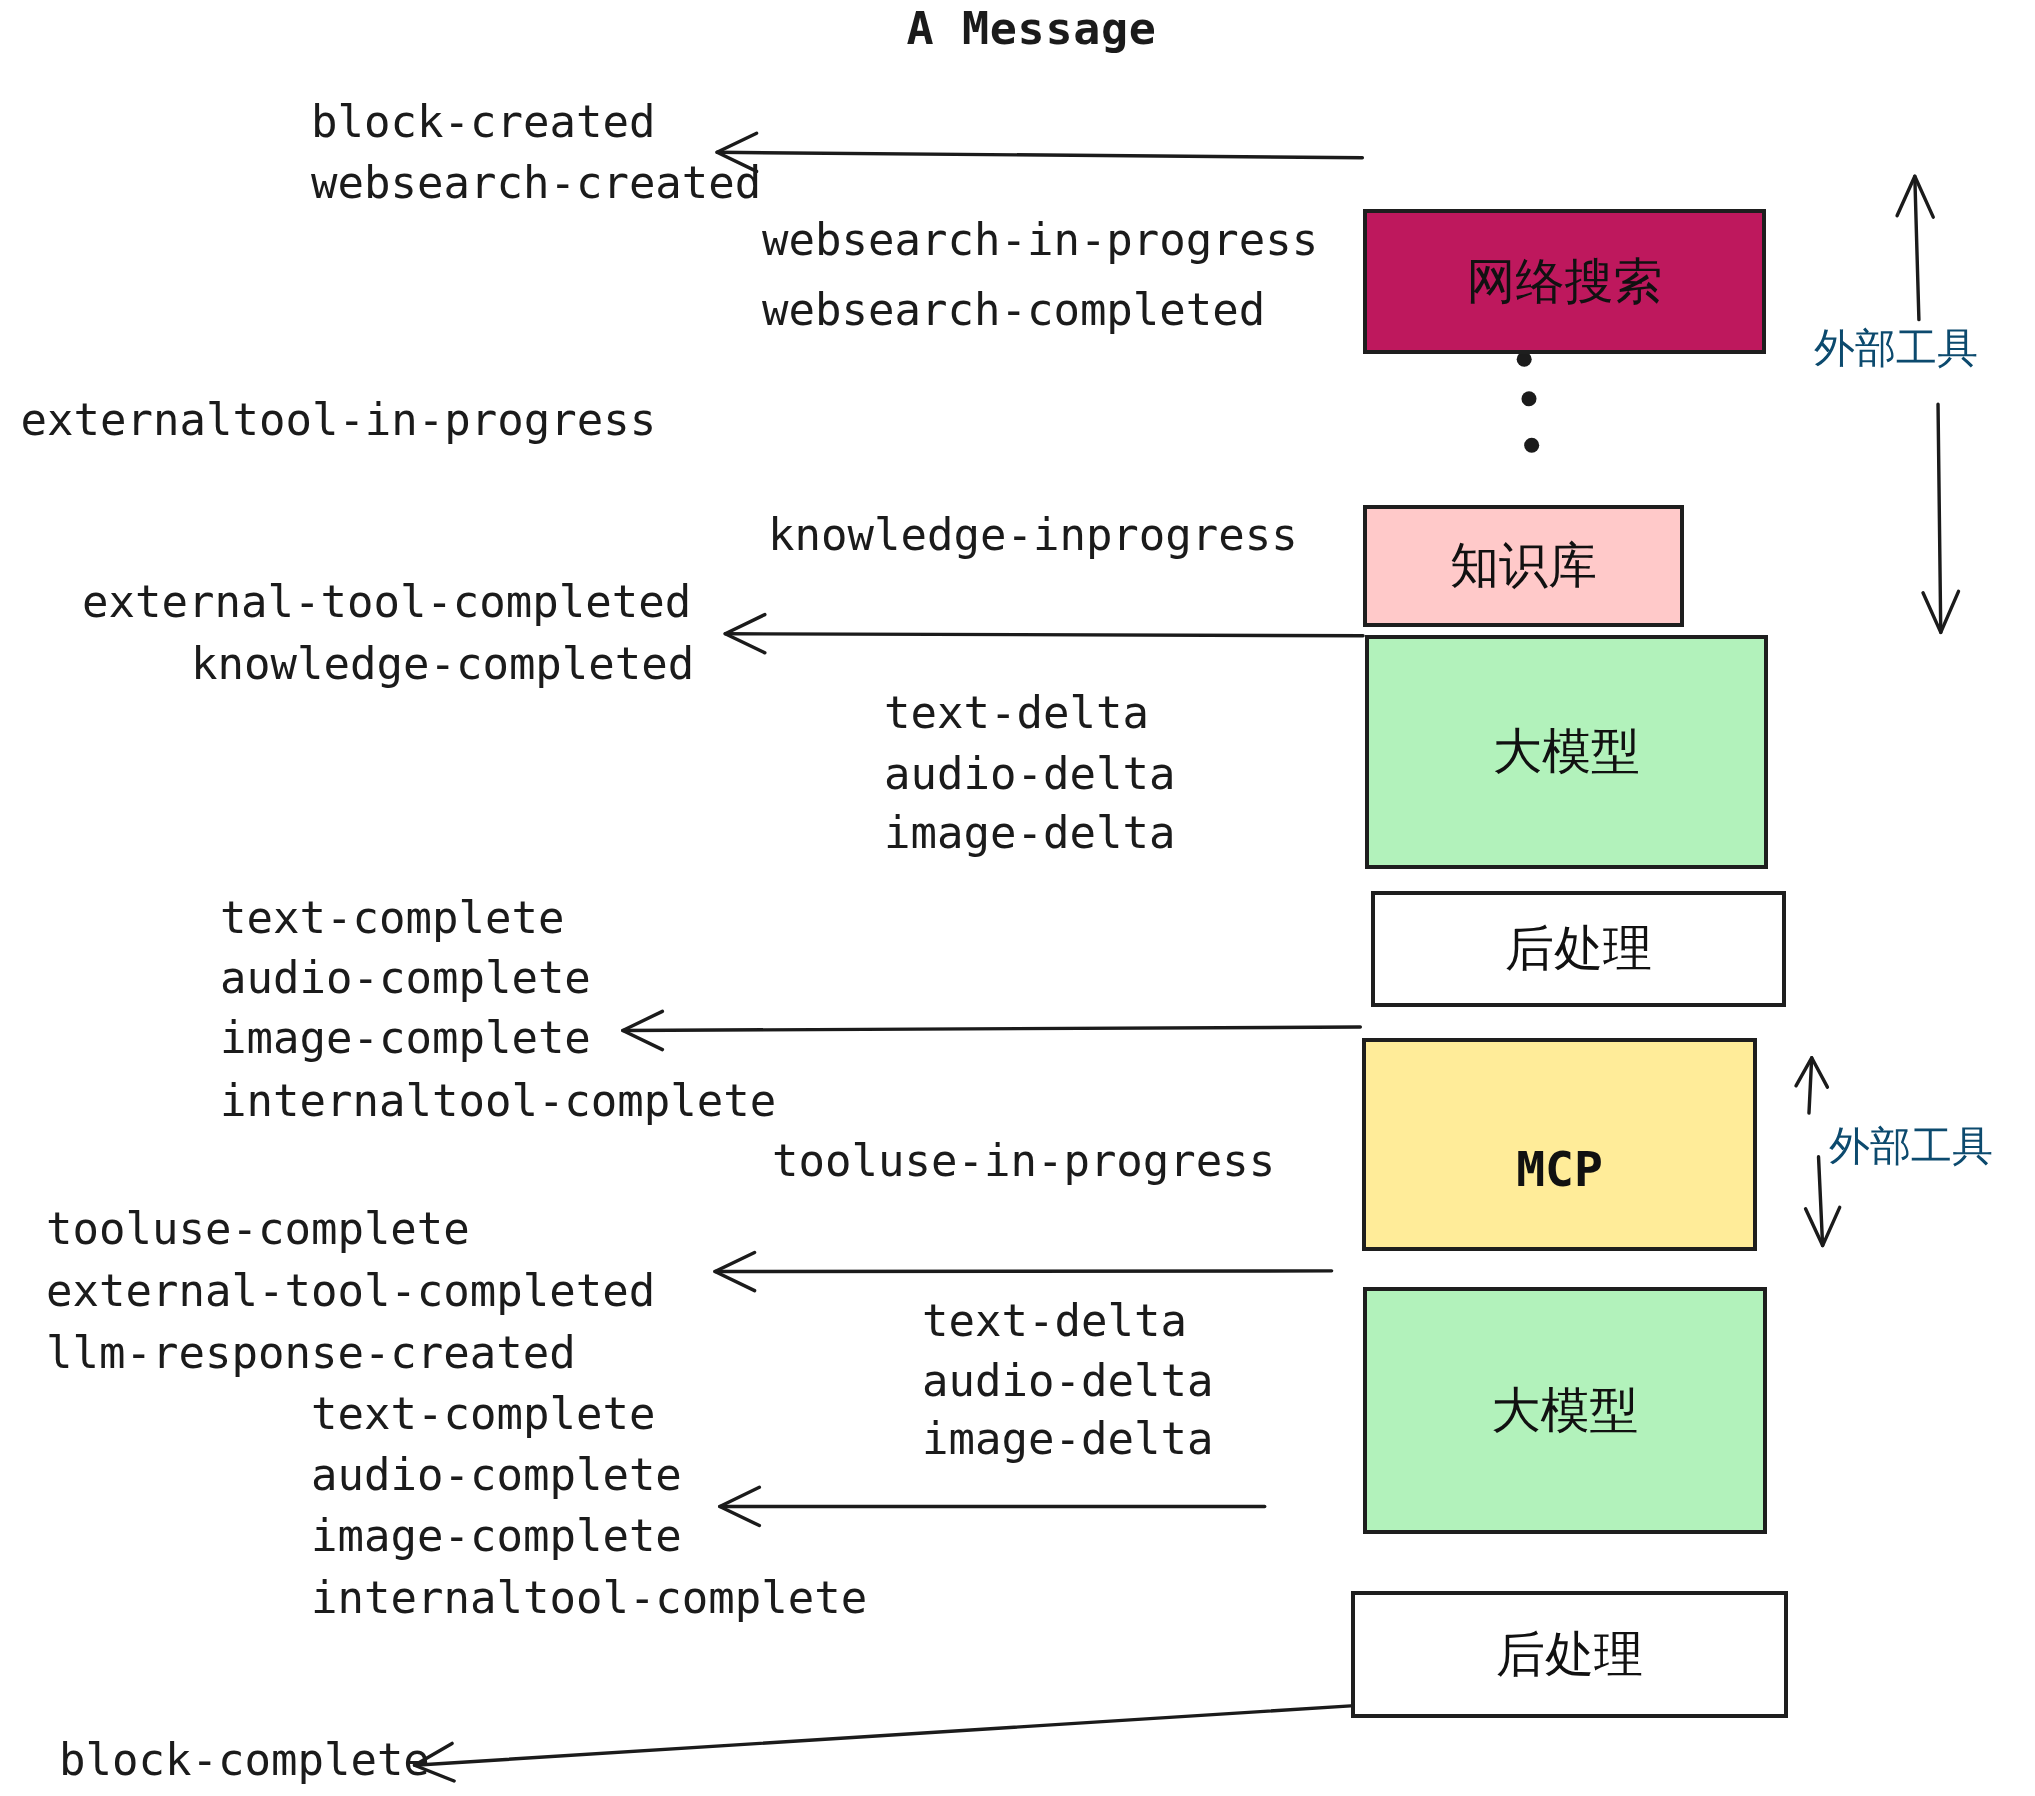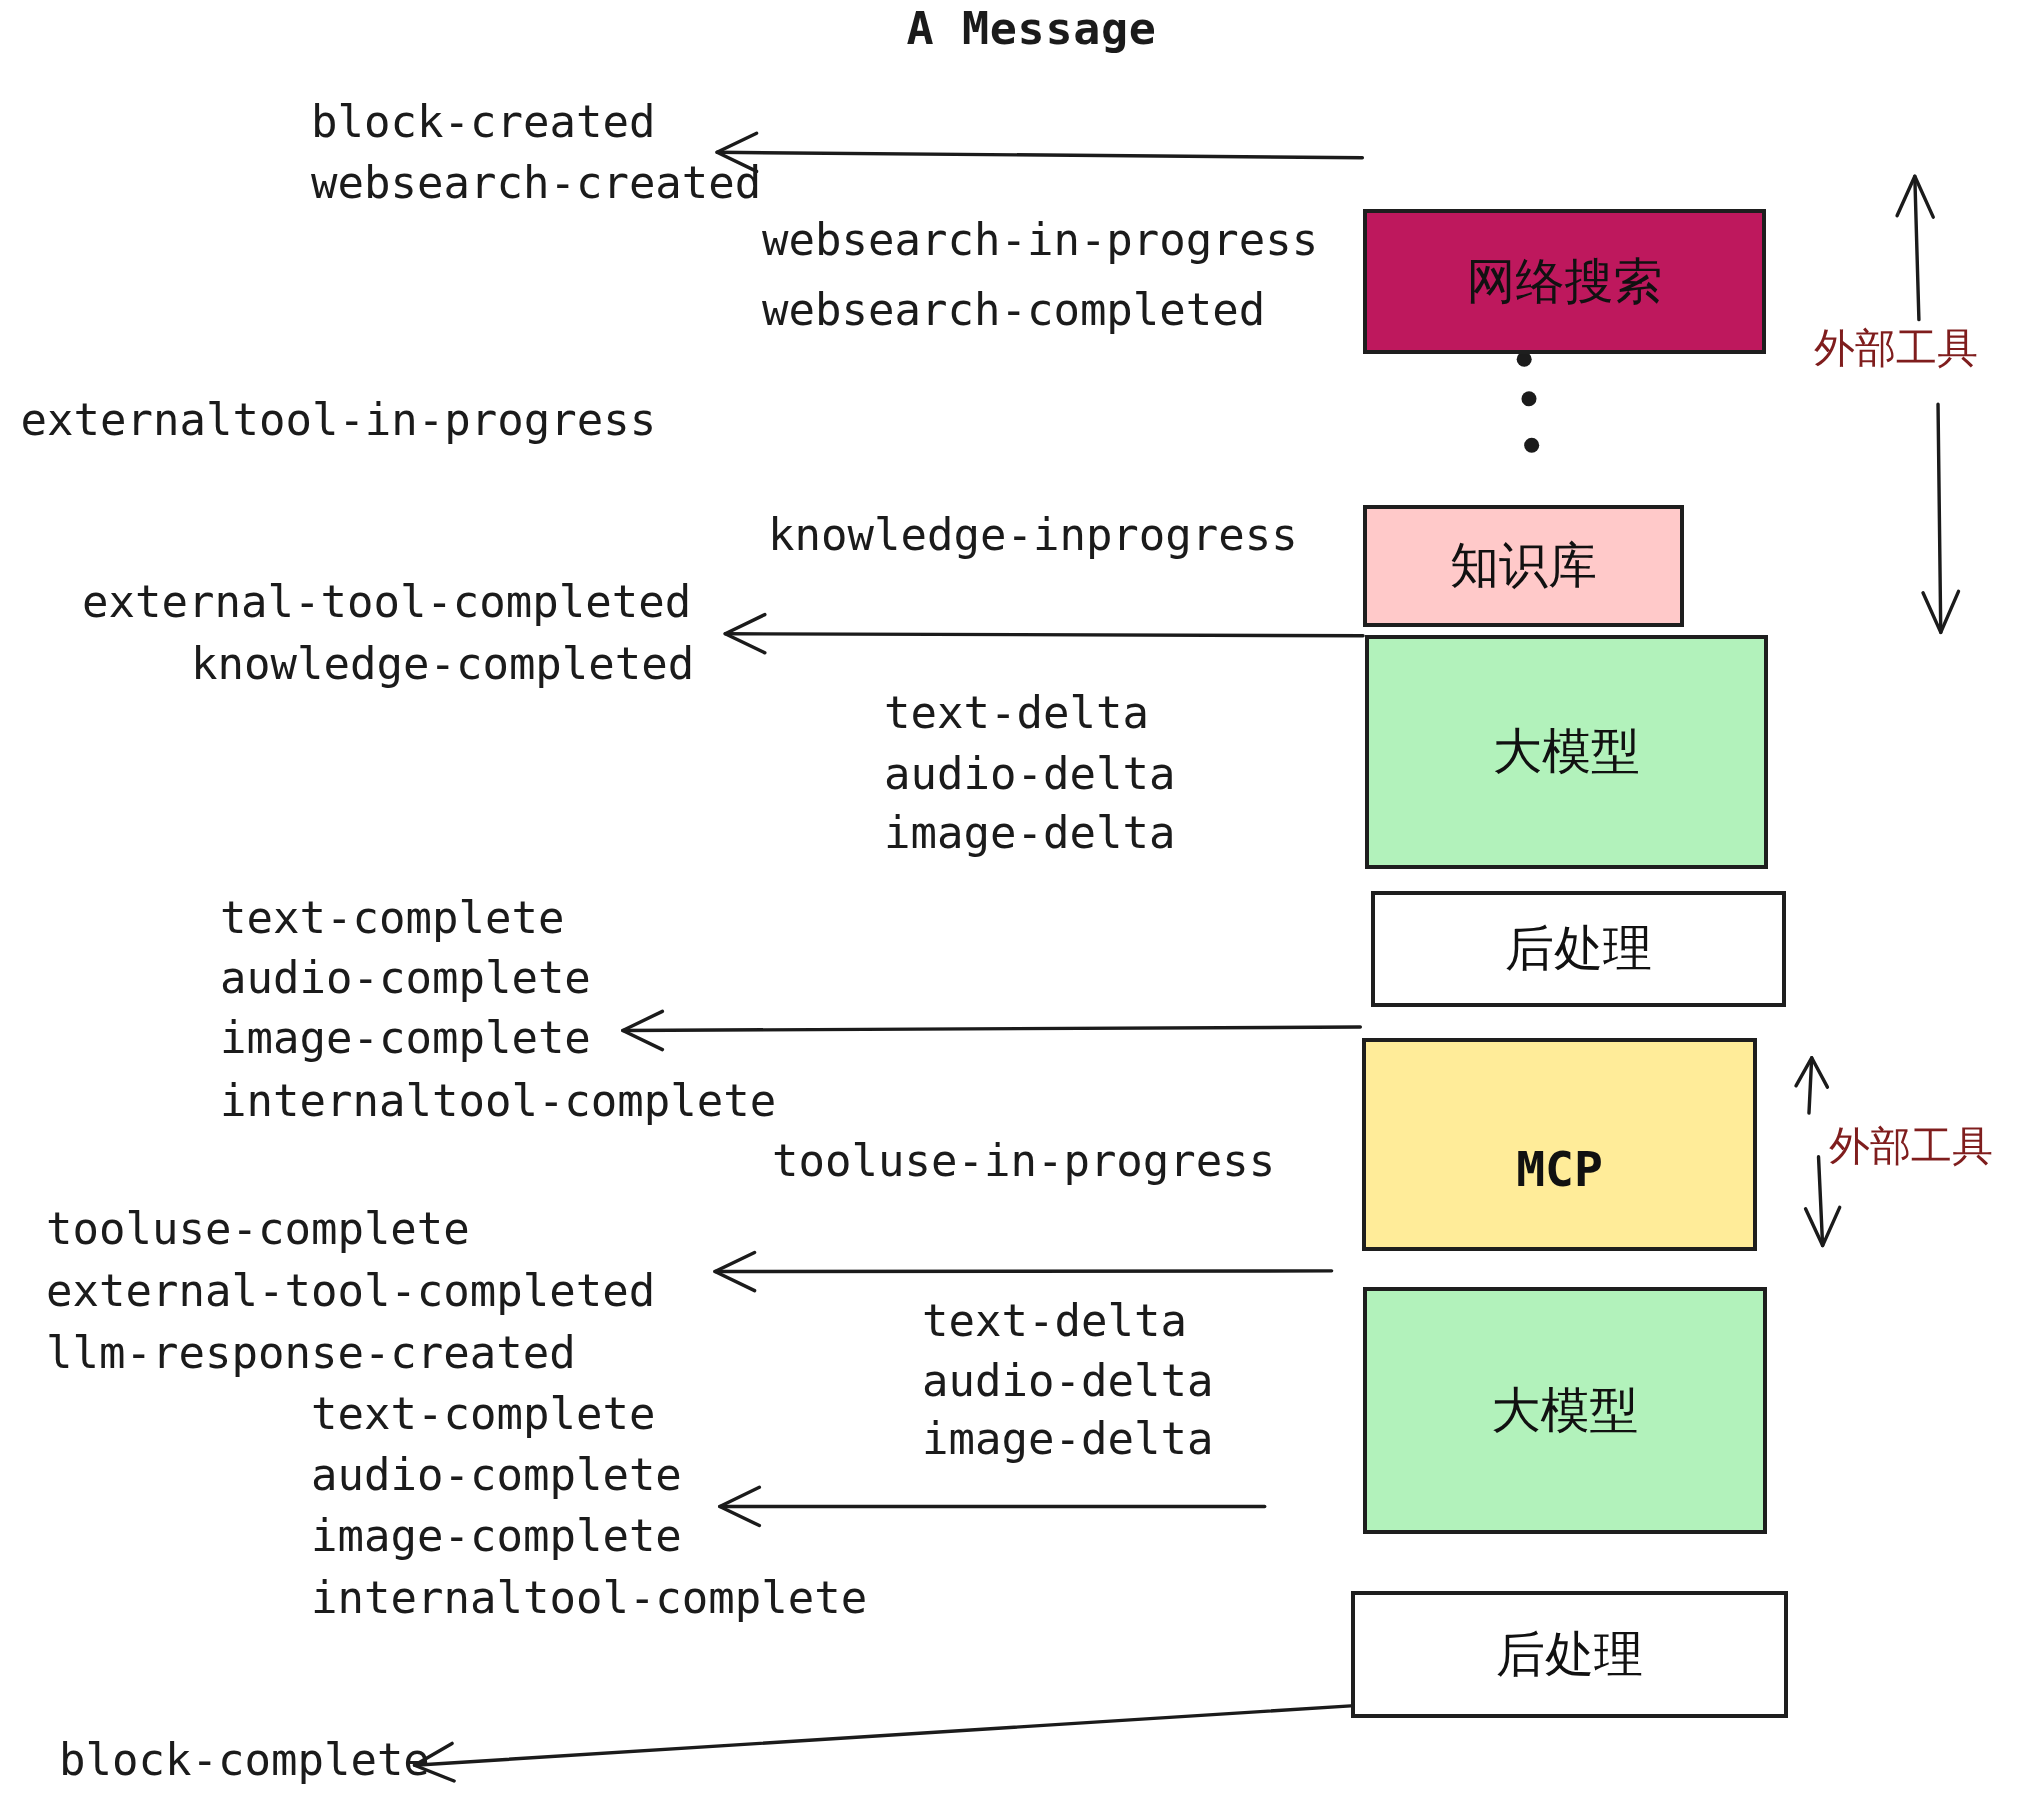--- a/index.html
+++ b/index.html
@@ -6,21 +6,21 @@
   body{width:2035px;height:1796px;position:relative;overflow:hidden;
        font-family:"DejaVu Sans Mono",monospace;color:#1b1b1b;}
   .stage{position:absolute;inset:0;}
   .title{position:absolute;left:888px;top:2px;width:287px;text-align:center;
          font-size:45px;font-weight:700;letter-spacing:0.7px;}
   .event{position:absolute;font-size:44px;font-weight:500;white-space:nowrap;line-height:1.15;}
   .box{position:absolute;border:4.1px solid #1e1e1e;display:flex;align-items:center;justify-content:center;
        box-sizing:border-box;}
   .box .lbl{font-family:"Liberation Sans",sans-serif;font-size:49px;color:#111;}
   .box .lbl.mono{font-family:"DejaVu Sans Mono",monospace;font-weight:600;font-size:48px;margin-top:48px;}
-  .side-label{position:absolute;font-family:"Liberation Sans",sans-serif;font-size:41px;color:#7f1d1d;
+  .side-label{position:absolute;font-family:"Liberation Sans",sans-serif;font-size:41px;color:#0c4a6e;
               white-space:nowrap;}
   svg.overlay{position:absolute;inset:0;width:2035px;height:1796px;pointer-events:none;}
   svg .ln{stroke:#1b1b1b;stroke-width:5;fill:none;stroke-linecap:round;stroke-linejoin:round;}
   svg .dot{fill:#1b1b1b;}
 </style>
 </head>
 <body>
 
 <div class="stage">
 

